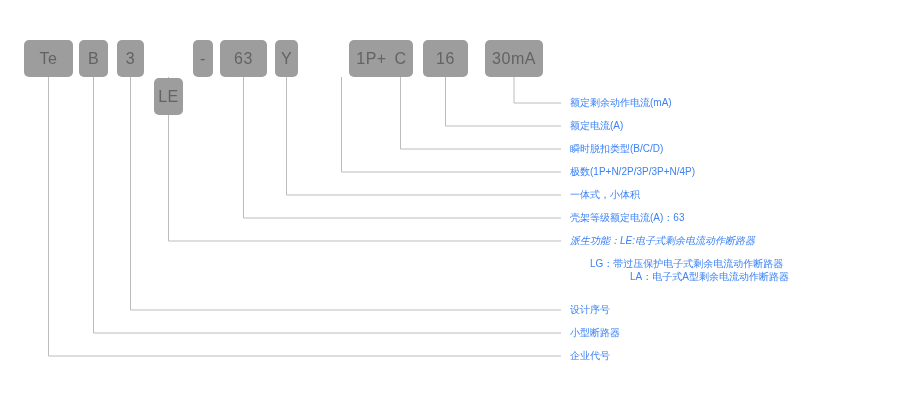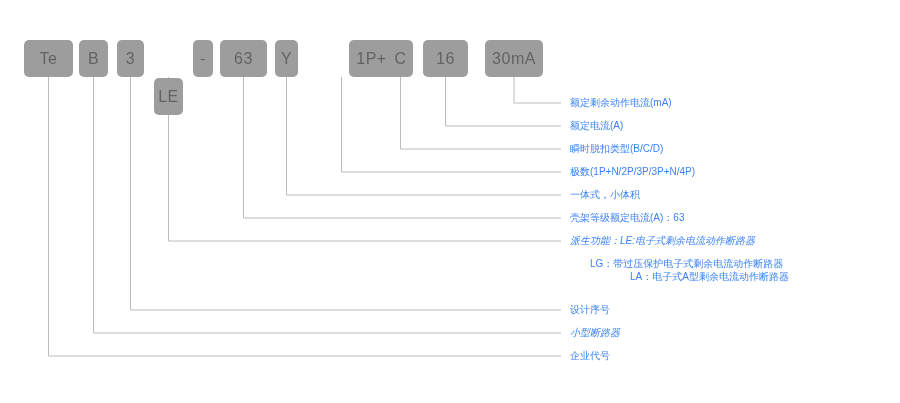--- a/index.html
+++ b/index.html
@@ -78,16 +78,16 @@
       <div class="row-label" style="left: 570px; top: 93px;">额定剩余动作电流(mA)</div>
       <div class="row-label" style="left: 570px; top: 116px;">额定电流(A)</div>
       <div class="row-label" style="left: 570px; top: 139px;">瞬时脱扣类型(B/C/D)</div>
       <div class="row-label" style="left: 570px; top: 162px;">极数(1P+N/2P/3P/3P+N/4P)</div>
       <div class="row-label" style="left: 570px; top: 185px;">一体式，小体积</div>
       <div class="row-label" style="left: 570px; top: 208px;">壳架等级额定电流(A)：63</div>
       <div class="row-label" style="left: 570px; top: 231px; font-style: italic;">派生功能：LE:电子式剩余电流动作断路器</div>
       <div class="row-label" style="left: 590px; top: 254px; text-align: right;">LG：带过压保护电子式剩余电流动作断路器</div>
       <div class="row-label" style="left: 590px; top: 267px; margin-left: 40px;">LA：电子式A型剩余电流动作断路器</div>
       <div class="row-label" style="left: 570px; top: 300px;">设计序号</div>
-      <div class="row-label" style="left: 570px; top: 323px; font-style: italic;">小型断路器</div>
+      <div class="row-label" style="left: 570px; top: 323px;">小型断路器</div>
       <div class="row-label" style="left: 570px; top: 346px;">企业代号</div>
     </div>
 </div>
 
 </body></html>

